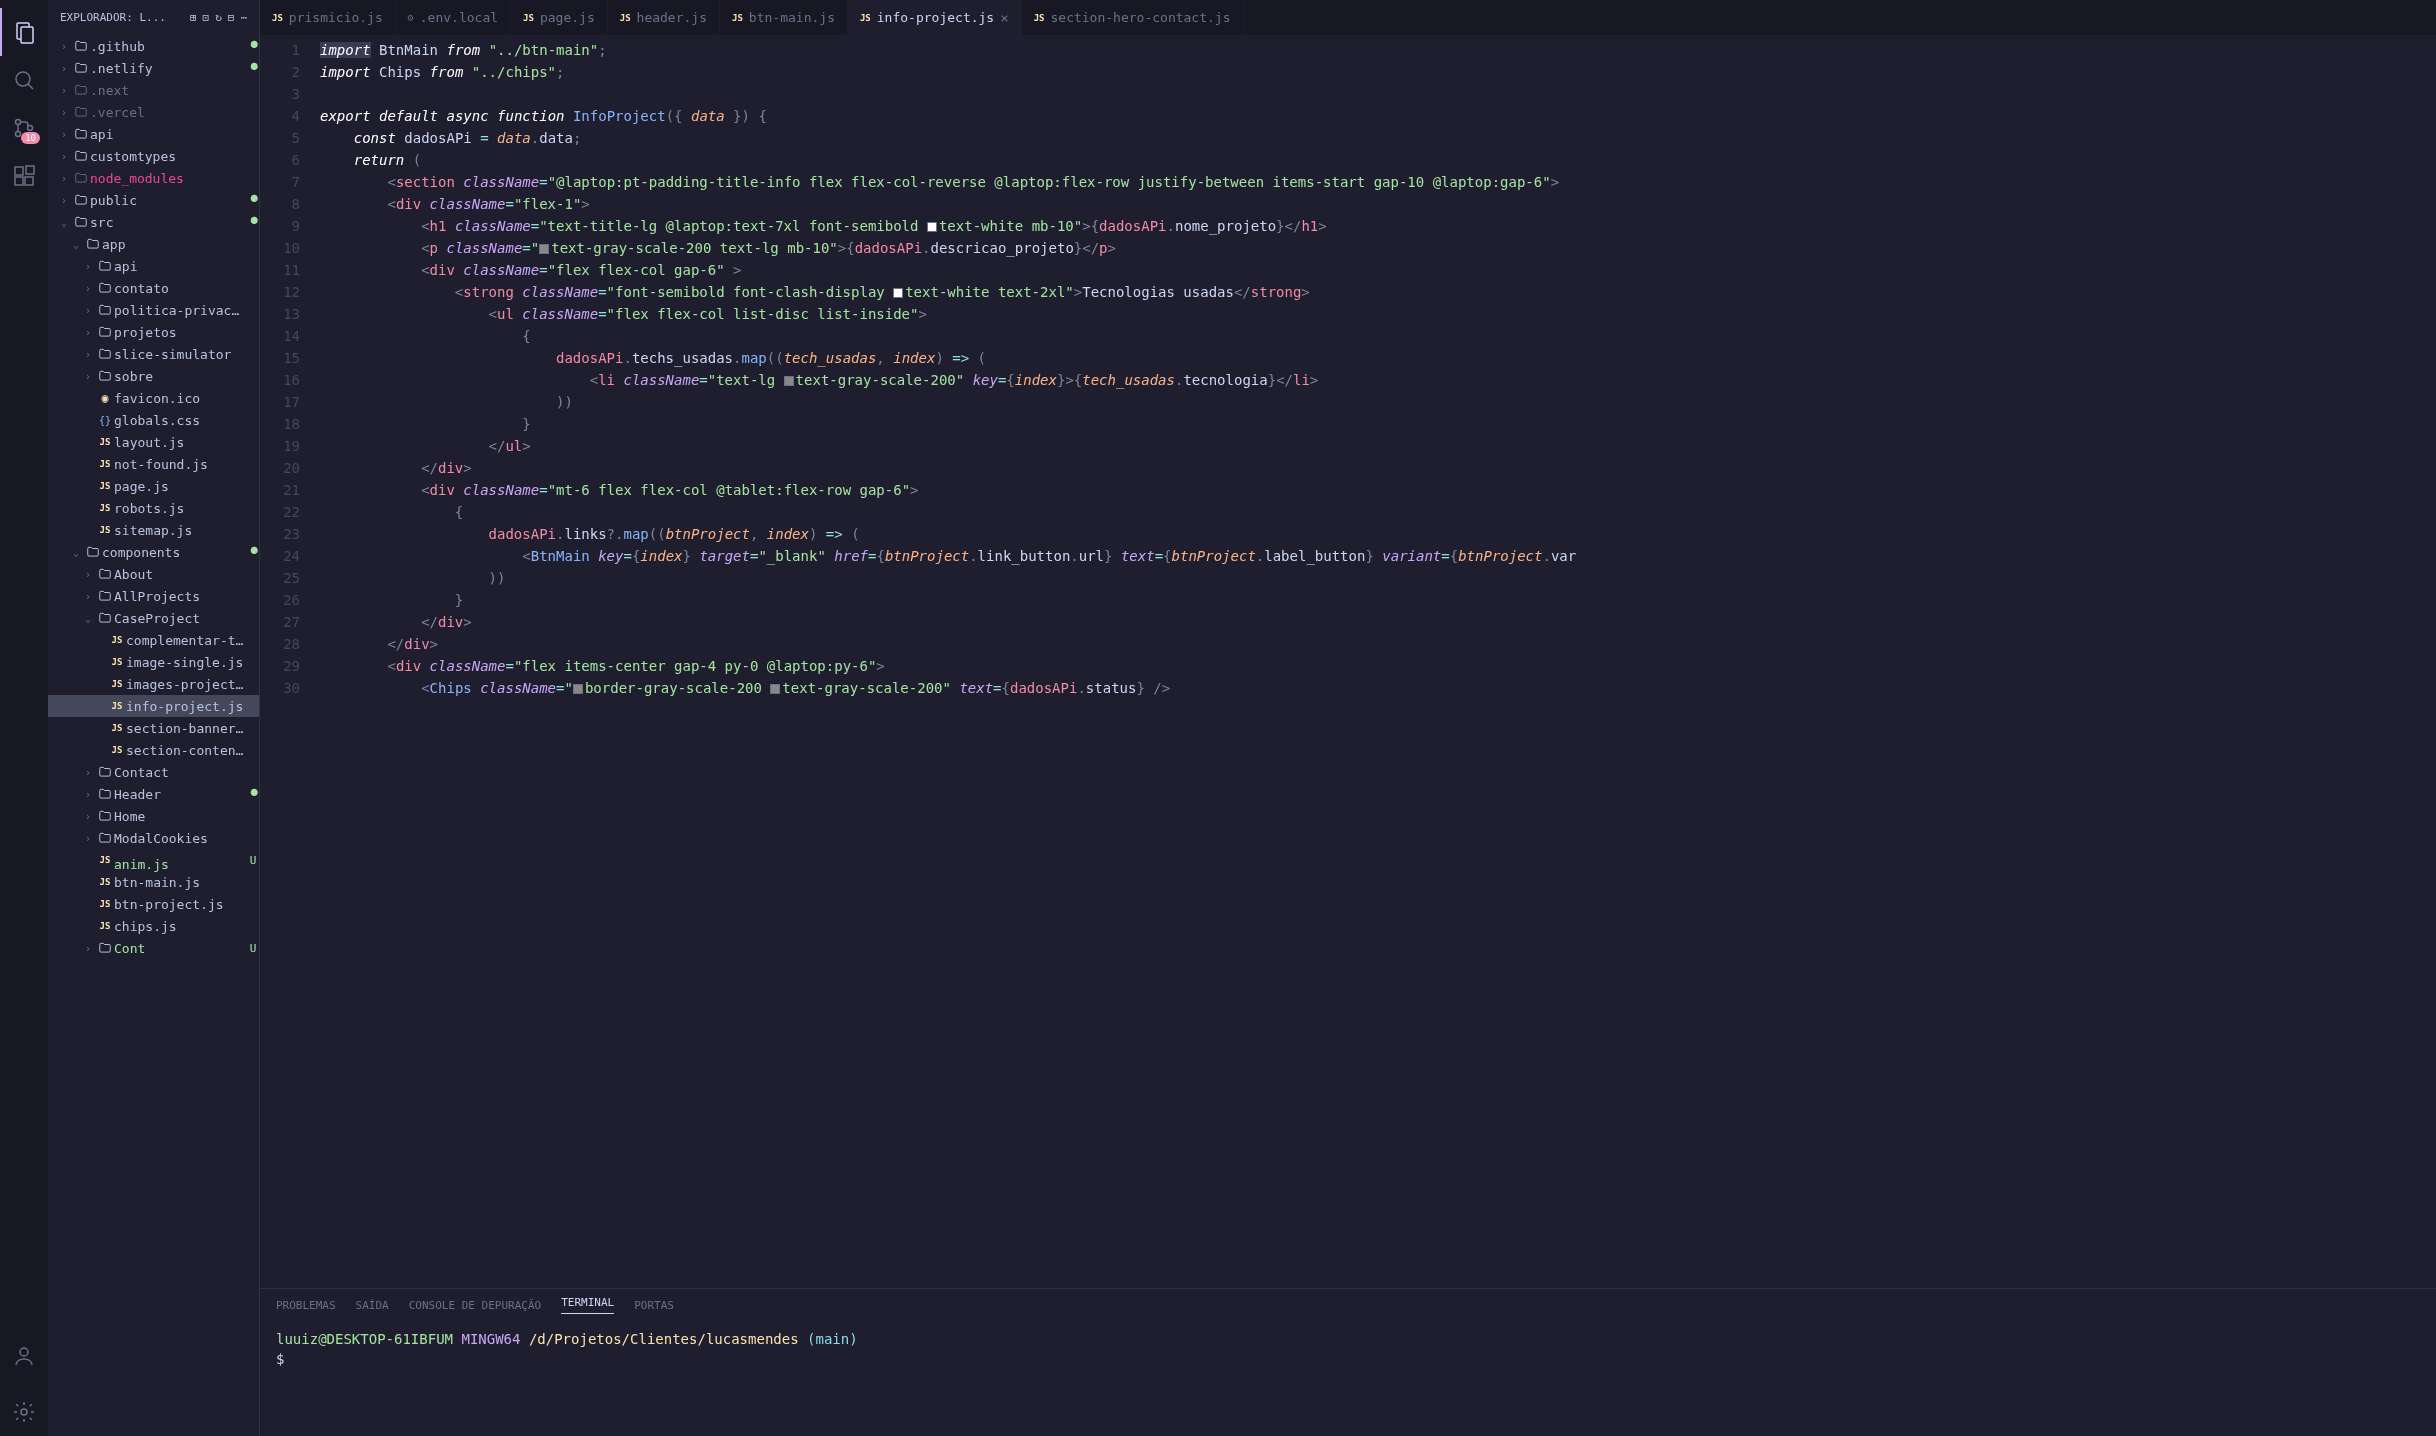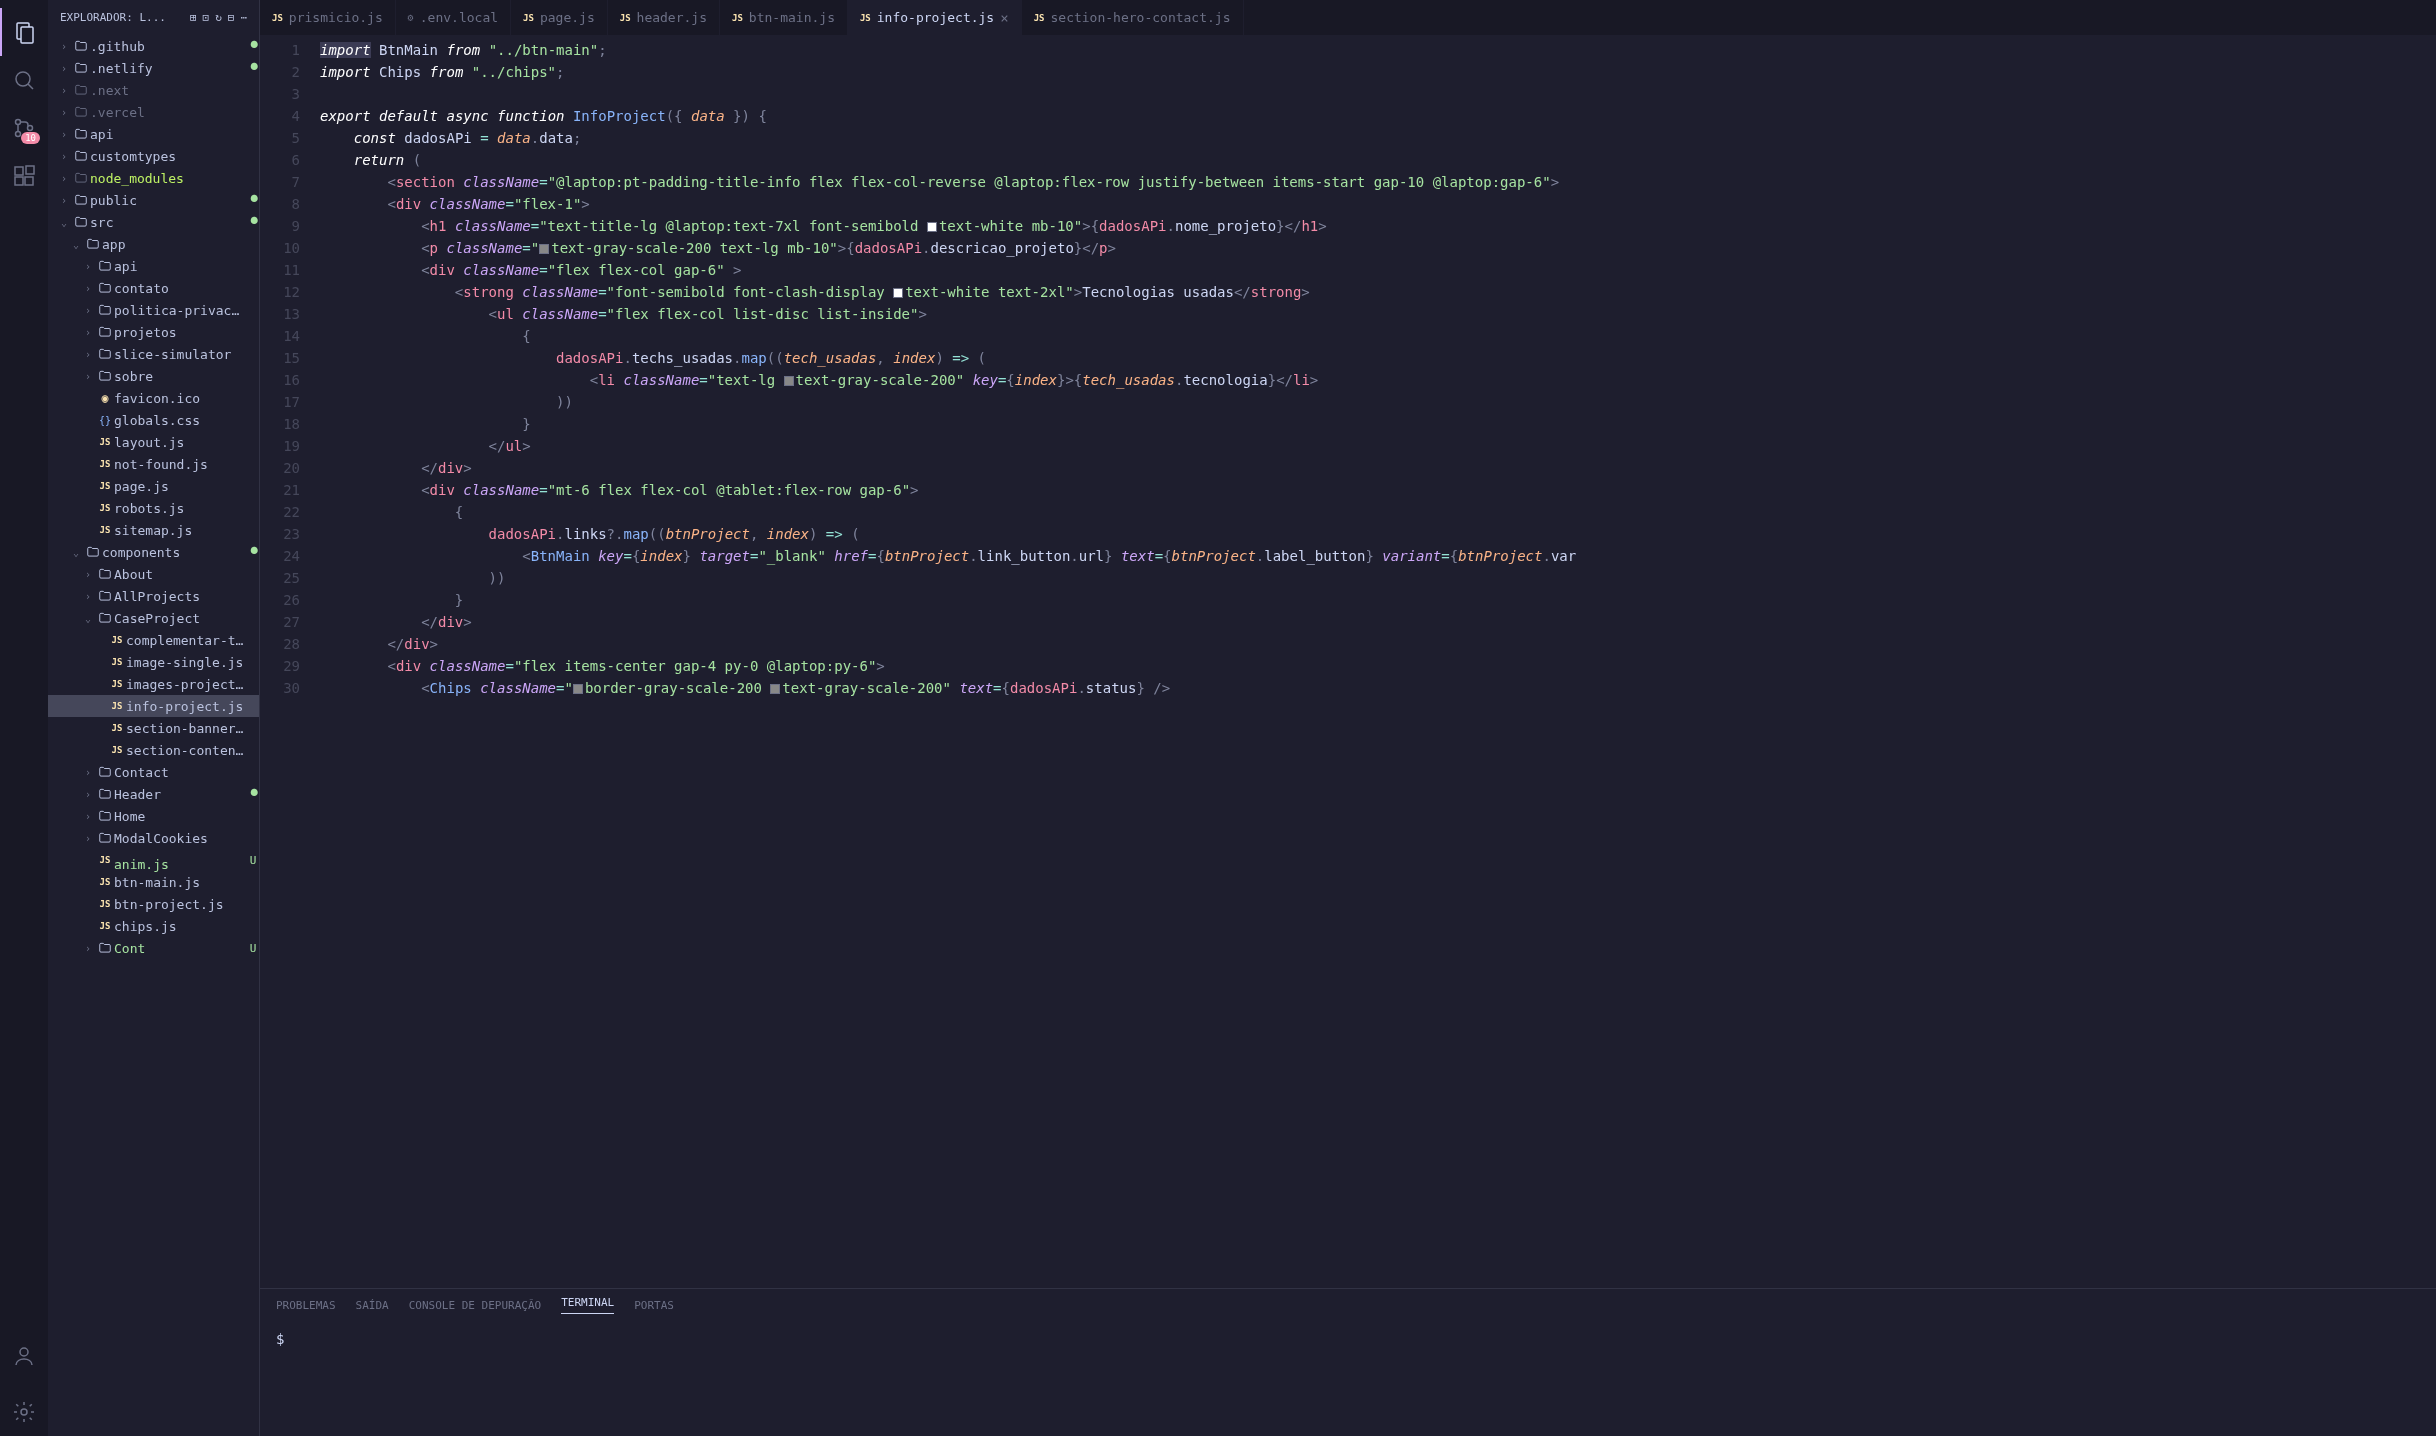--- a/index.html
+++ b/index.html
@@ -334,21 +334,21 @@
         <span class="label">customtypes</span>
         <span class="marker"></span>
       </div>
       <div class="tree-item" style="padding-left: 8px;">
         <span class="chevron">›</span>
         <span class="icon">
           <svg width="14" height="14" viewBox="0 0 24 24" fill="none" stroke="#6c7086" stroke-width="1.5">
             <path d="M3 6a2 2 0 012-2h4l2 2h8a2 2 0 012 2v9a2 2 0 01-2 2H5a2 2 0 01-2-2V6z"></path>
           </svg>
         </span>
-        <span class="label" style="color: #bef264;">node_modules</span>
+        <span class="label" style="color: #ec4899;">node_modules</span>
         <span class="marker"></span>
       </div>
       <div class="tree-item" style="padding-left: 8px;">
         <span class="chevron">›</span>
         <span class="icon">
           <svg width="14" height="14" viewBox="0 0 24 24" fill="none" stroke="#cdd6f4" stroke-width="1.5">
             <path d="M3 6a2 2 0 012-2h4l2 2h8a2 2 0 012 2v9a2 2 0 01-2 2H5a2 2 0 01-2-2V6z"></path>
           </svg>
         </span>
         <span class="label">public</span>
@@ -733,17 +733,23 @@
   <div class="panel">
     <div class="panel-tabs" id="panel-tabs">
         <span class="panel-tab">PROBLEMAS</span>
         <span class="panel-tab">SAÍDA</span>
         <span class="panel-tab">CONSOLE DE DEPURAÇÃO</span>
         <span class="panel-tab active">TERMINAL</span>
         <span class="panel-tab">PORTAS</span>
       </div>
     <div class="terminal">
       <div>
+        <span class="term-user">luuiz@DESKTOP-61IBFUM</span>
+        <span class="term-host"> </span><span class="term-host">MINGW64</span>
+        <span class="term-path"> </span><span class="term-path">/d/Projetos/Clientes/lucasmendes</span>
+        <span class="term-branch"> </span><span class="term-branch">(main)</span>
+      </div>
+      <div>
         <span>$</span>
       </div>
     </div>
   </div>
 </div>
 
 </body></html>

